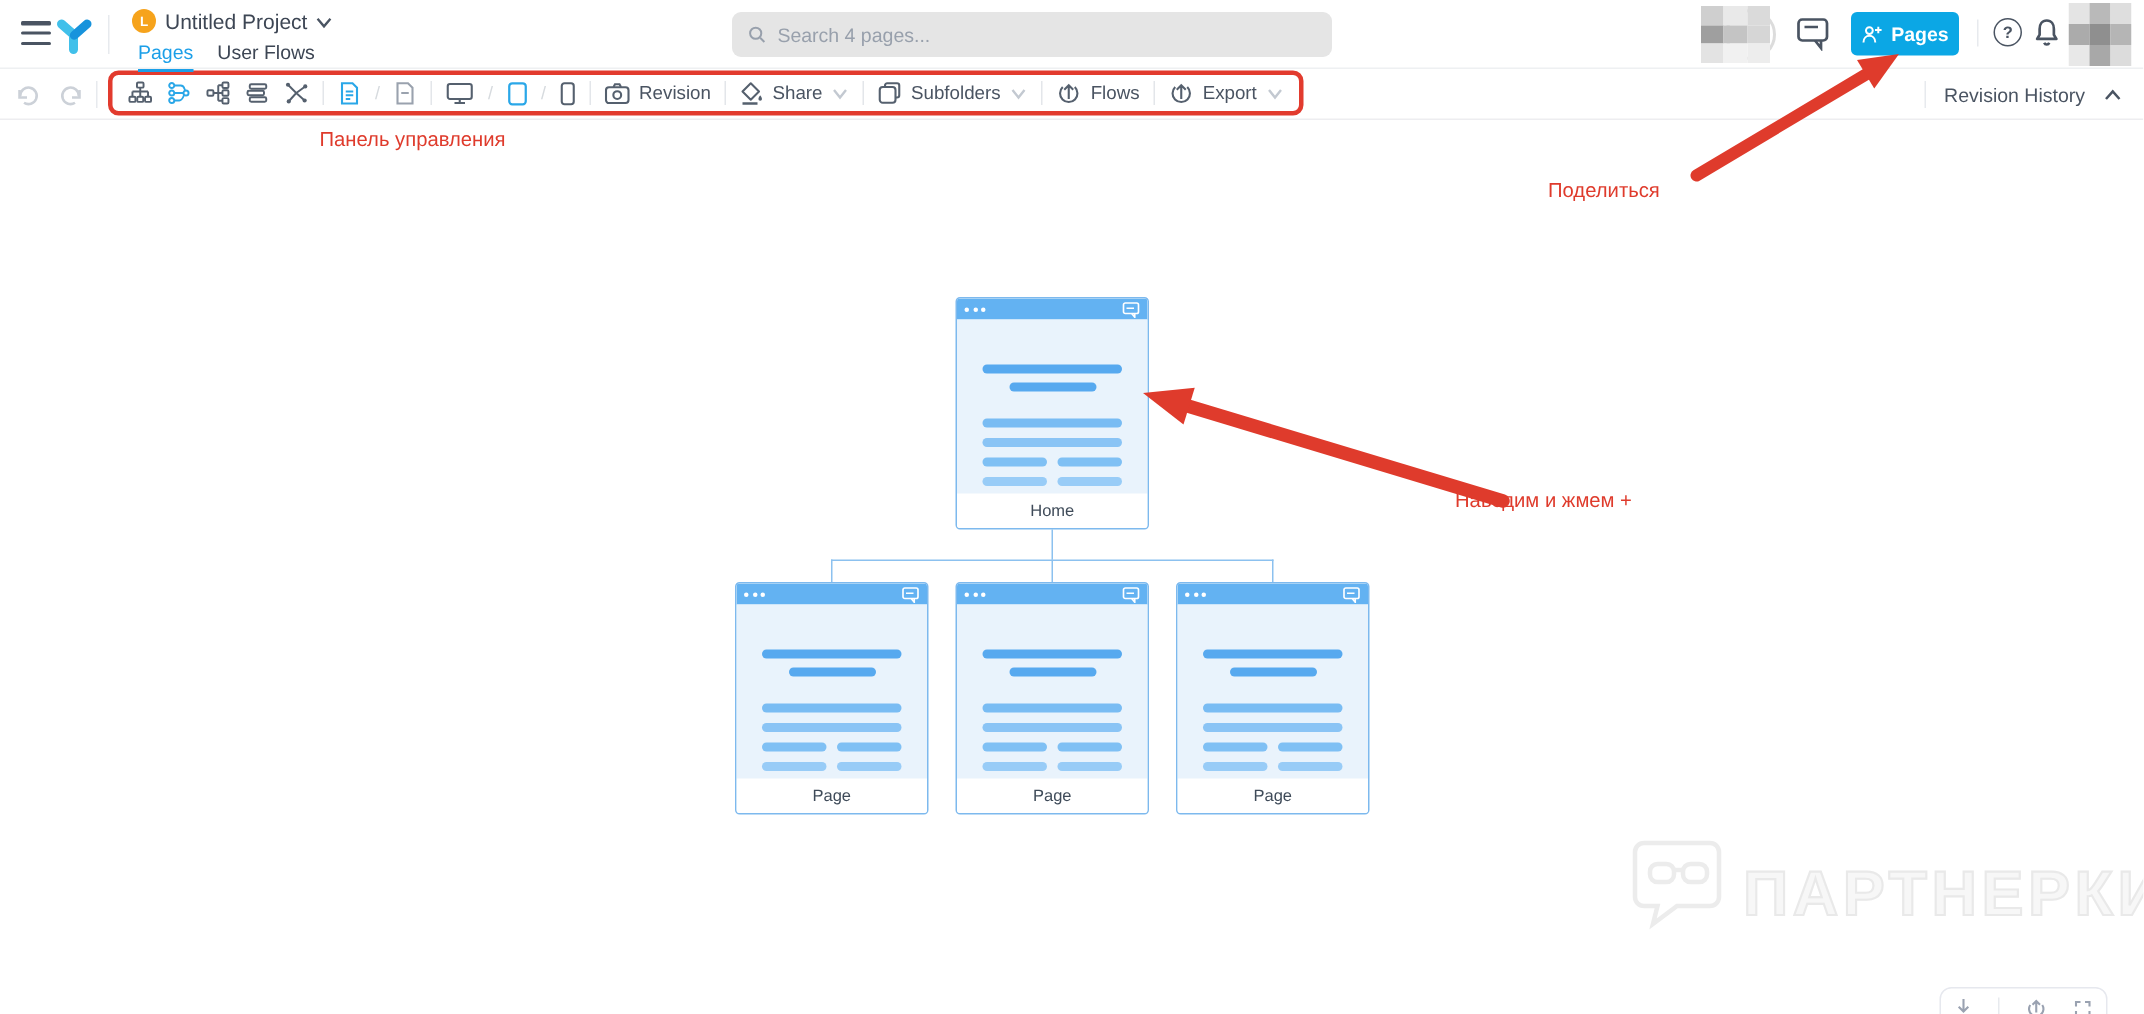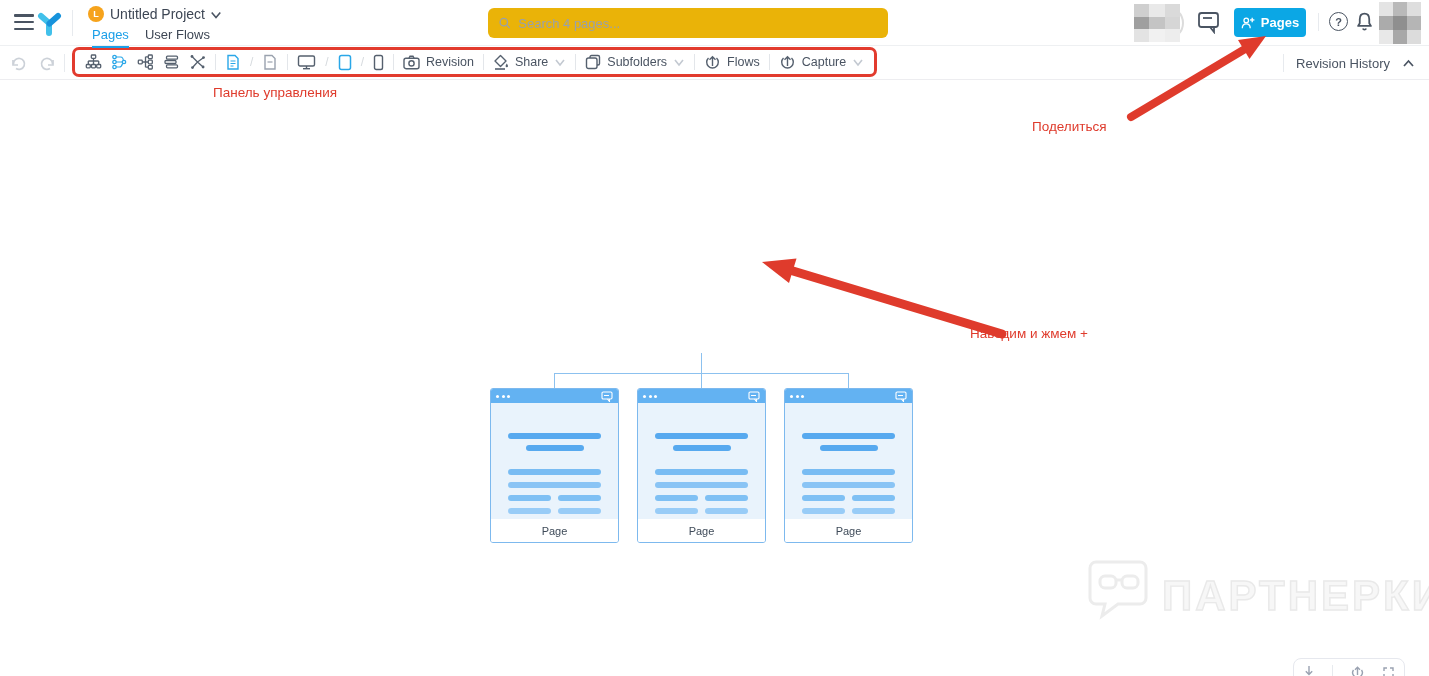--- a/index.html
+++ b/index.html
@@ -10,21 +10,21 @@
   
   .topbar { position:absolute; left:0; top:0; width:1429px; height:46px; background:#fff; border-bottom:1px solid #eef0f2; z-index:5; }
   .hamburger { left:14px; top:14px; width:20px; height:16px; display:flex; flex-direction:column; justify-content:space-between; cursor:pointer; }
   .hamburger i { display:block; height:2.5px; background:#4a5462; border-radius:1px; }
   .vdiv { width:1px; background:#e7eaee; }
   .proj-badge { left:88px; top:6px; width:16px; height:16px; border-radius:50%; background:#f6a31c; color:#fff; font-size:9px; font-weight:bold; display:flex; align-items:center; justify-content:center; }
   .proj-name { left:110px; top:6px; font-size:14px; color:#3d4654; }
   .tabs { left:92px; top:27px; display:flex; gap:16px; font-size:13px; }
   .tab { color:#3d4654; padding-bottom:4px; cursor:pointer; }
   .tab.active { color:#1b9fe8; border-bottom:2px solid #1b9fe8; }
-  .search { left:488px; top:8px; width:400px; height:30px; background:#eab308; border-radius:6px; display:flex; align-items:center; padding:0 10px; gap:7px; }
+  .search { left:488px; top:8px; width:400px; height:30px; background:#e5e5e5; border-radius:6px; display:flex; align-items:center; padding:0 10px; gap:7px; }
   .search input { border:none; outline:none; background:transparent; font-size:13px; color:#3d4654; width:100%; font-family:"Liberation Sans",sans-serif; }
   .search input::placeholder { color:#98a0ac; }
   .mosaic { display:grid; overflow:hidden; }
   .mosaic i { display:block; }
   .share-btn { left:1234px; top:8px; width:72px; height:29px; background:#0ba7e5; border:none; border-radius:4px; color:#fff; font-size:13px; font-weight:bold; display:flex; align-items:center; justify-content:center; gap:6px; cursor:pointer; font-family:"Liberation Sans",sans-serif; }
   .help-circle { left:1329px; top:12px; width:19px; height:19px; border:1.6px solid #4a5462; border-radius:50%; color:#4a5462; font-size:11px; font-weight:bold; display:flex; align-items:center; justify-content:center; cursor:pointer; }
 
   
   .toolrow { position:absolute; left:0; top:46px; width:1429px; height:34px; background:#fff; border-bottom:1px solid #ededf0; z-index:4; }
   .undo-redo { left:10px; top:7px; display:flex; gap:12px; align-items:center; height:20px; }
@@ -292,21 +292,21 @@
         <span>Flows</span>
       </span>
 
       <span class="tb-div"></span>
 
       <span class="tbtn">
         <svg width="17" height="16" viewBox="0 0 17 16">
             <path d="M4.5 4 A5.8 5.8 0 1 0 12.5 4" fill="none" stroke="#55606e" stroke-width="1.4"></path>
             <path d="M8.5 12 V3 M5.5 5.8 L8.5 2.8 L11.5 5.8" fill="none" stroke="#55606e" stroke-width="1.4"></path>
           </svg>
-        <span>Capture</span>
+        <span>Export</span>
         <svg width="12" height="9" viewBox="0 0 12 9">
             <polyline points="2,2 6,7 10,2" fill="none" stroke="#c3c9d1" stroke-width="1.6"></polyline>
           </svg>
       </span>
     </div>
 
     <div class="abs rev">
       <span class="vdiv" style="height:18px"></span>
       <span>Revision History</span>
       <svg width="13" height="9" viewBox="0 0 13 9">
@@ -318,20 +318,47 @@
   <div class="abs note" style="left:213px;top:85px">Панель управления</div>
   <div class="abs note" style="left:1032px;top:119px">Поделиться</div>
   <div class="abs note" style="left:970px;top:326px">Наводим и жмем +</div>
 
   <div class="abs conn" style="left:701px;top:353px;width:1px;height:20px"></div>
   <div class="abs conn" style="left:554px;top:373px;width:295px;height:1px"></div>
   <div class="abs conn" style="left:554px;top:373px;width:1px;height:15px"></div>
   <div class="abs conn" style="left:701px;top:373px;width:1px;height:15px"></div>
   <div class="abs conn" style="left:848px;top:373px;width:1px;height:15px"></div>
 
+  <div class="abs card" style="left:637px;top:198px">
+    <div class="card-h">
+      <span class="dots">
+          <i></i>
+          <i></i>
+          <i></i>
+        </span>
+      <span class="cnote">
+          <svg width="12" height="11" viewBox="0 0 12 11">
+            <rect x="1" y="1" width="10" height="7" rx="1.2" fill="none" stroke="#fff" stroke-width="1.1"></rect>
+            <line x1="3" y1="4.5" x2="8" y2="4.5" stroke="#fff" stroke-width="1.1"></line>
+            <path d="M6.5 8 L8.5 10.5 L8.5 8" fill="none" stroke="#fff" stroke-width="1.1"></path>
+          </svg>
+        </span>
+    </div>
+    <div class="card-b">
+      <div class="bar" style="left:17px;top:30px;width:93px;background:#57a9ef"></div>
+      <div class="bar" style="left:35px;top:42px;width:58px;background:#57a9ef"></div>
+      <div class="bar" style="left:17px;top:66px;width:93px;background:#79bcf3"></div>
+      <div class="bar" style="left:17px;top:79px;width:93px;background:#8ac4f5"></div>
+      <div class="bar" style="left:17px;top:92px;width:43px;background:#7fc0f4"></div>
+      <div class="bar" style="left:67px;top:92px;width:43px;background:#7fc0f4"></div>
+      <div class="bar" style="left:17px;top:105px;width:43px;background:#98ccf7"></div>
+      <div class="bar" style="left:67px;top:105px;width:43px;background:#98ccf7"></div>
+    </div>
+    <div class="card-f">Home</div>
+  </div>
 
   <div class="abs card" style="left:490px;top:388px">
     <div class="card-h">
       <span class="dots">
           <i></i>
           <i></i>
           <i></i>
         </span>
       <span class="cnote">
           <svg width="12" height="11" viewBox="0 0 12 11">

